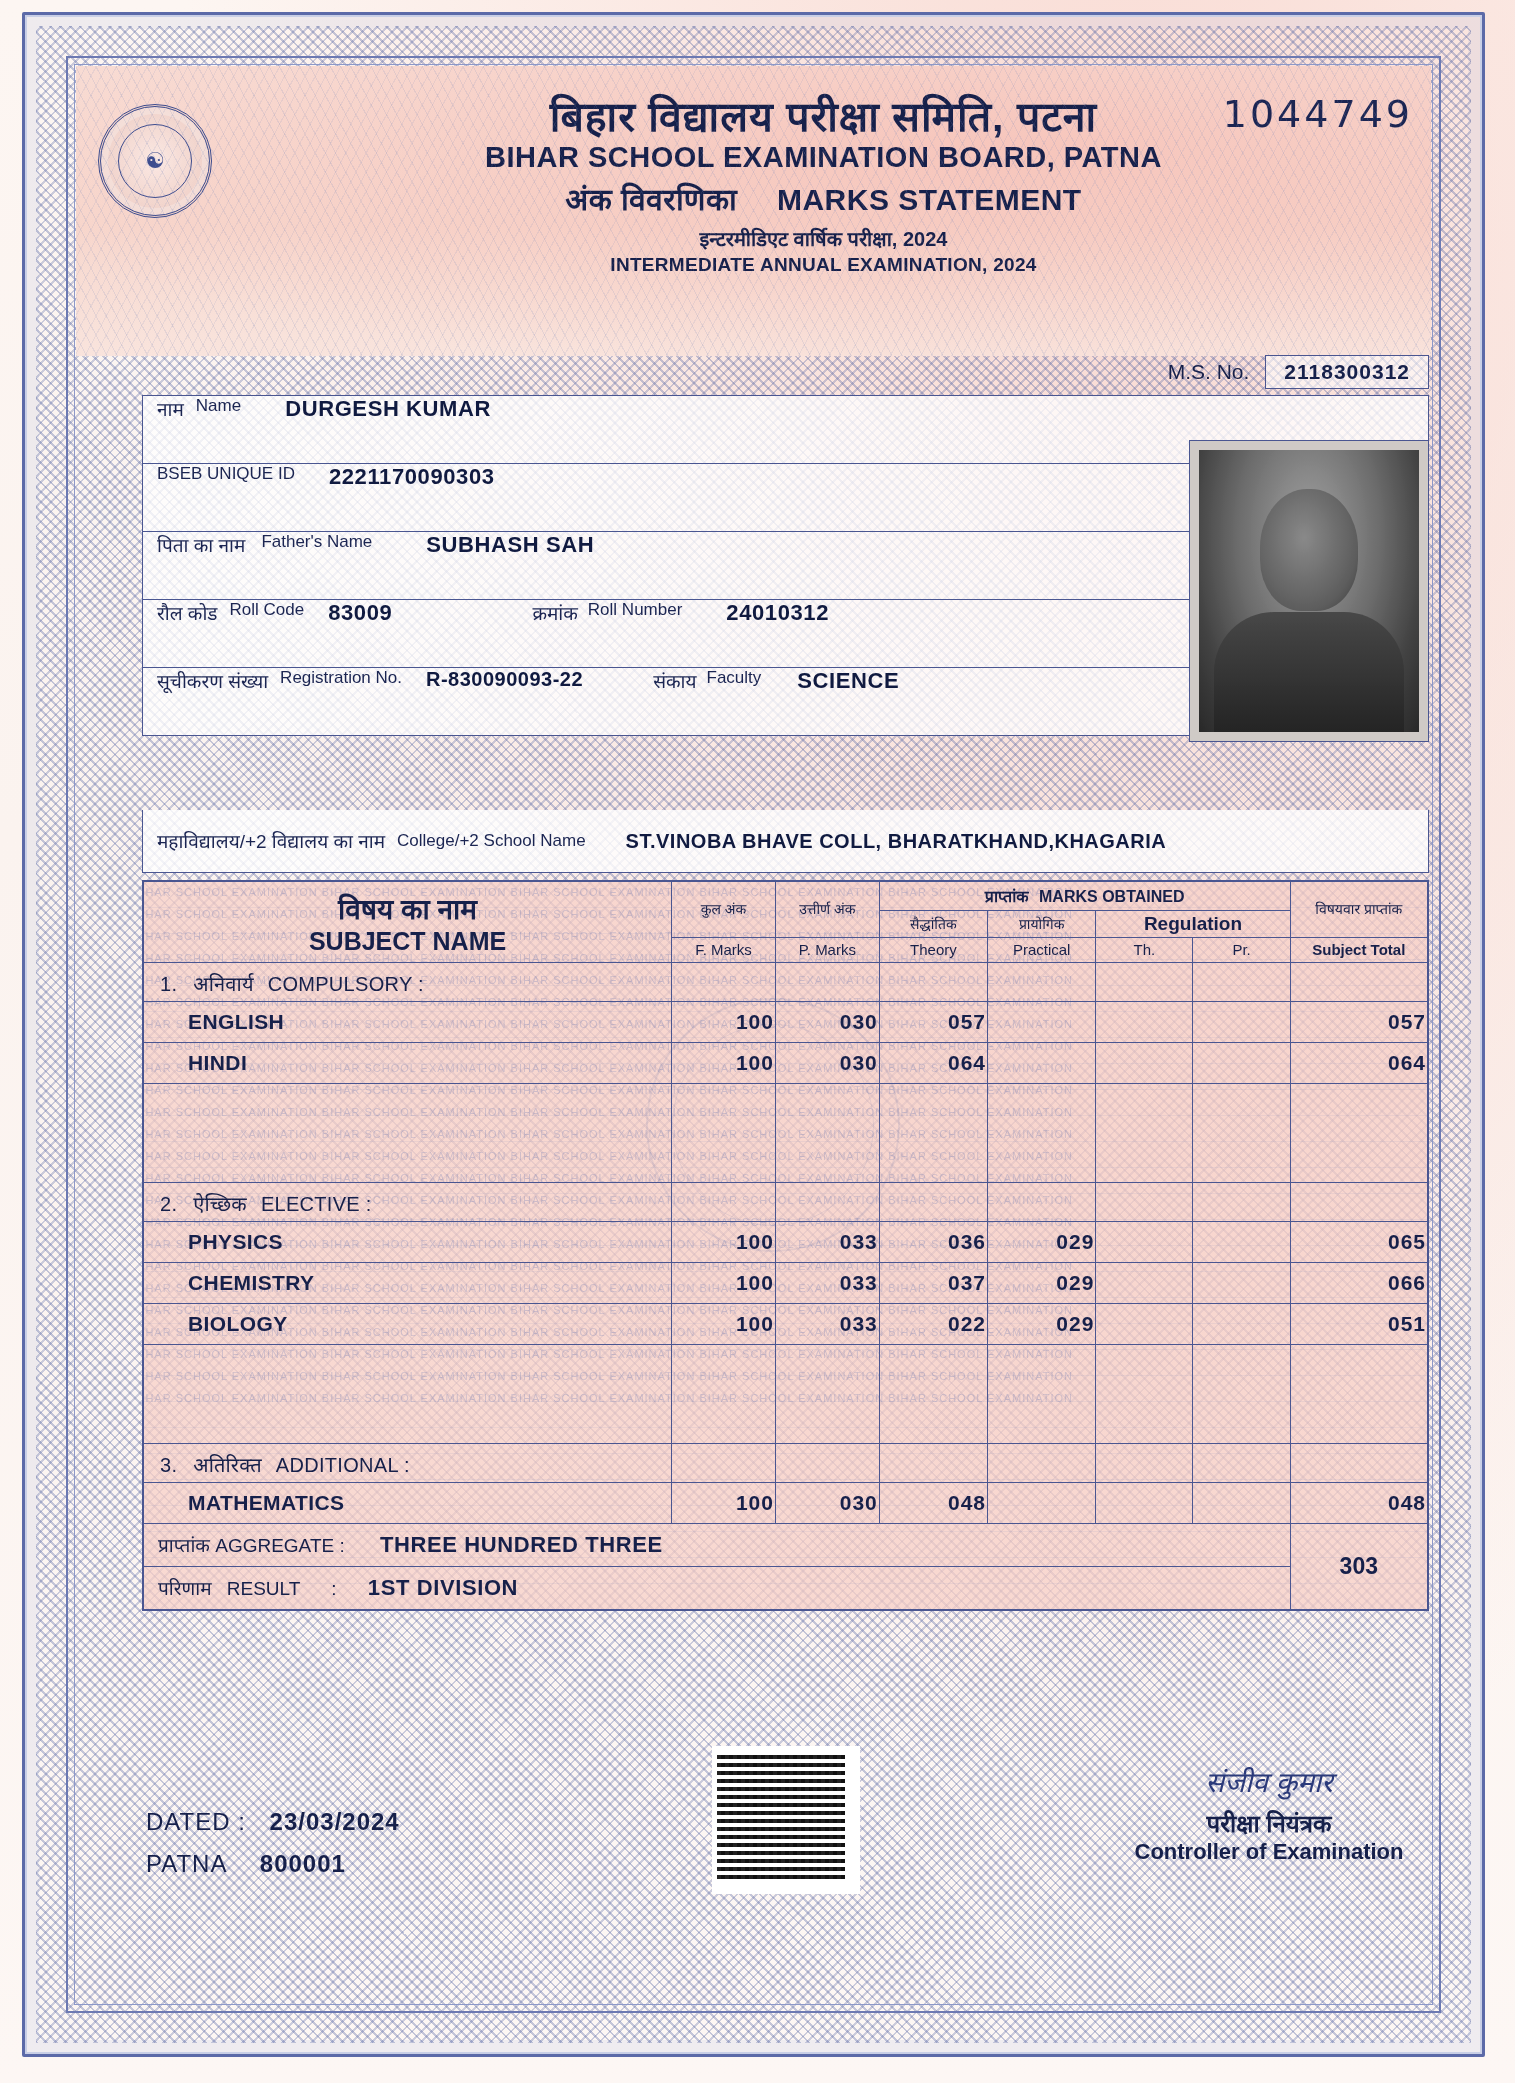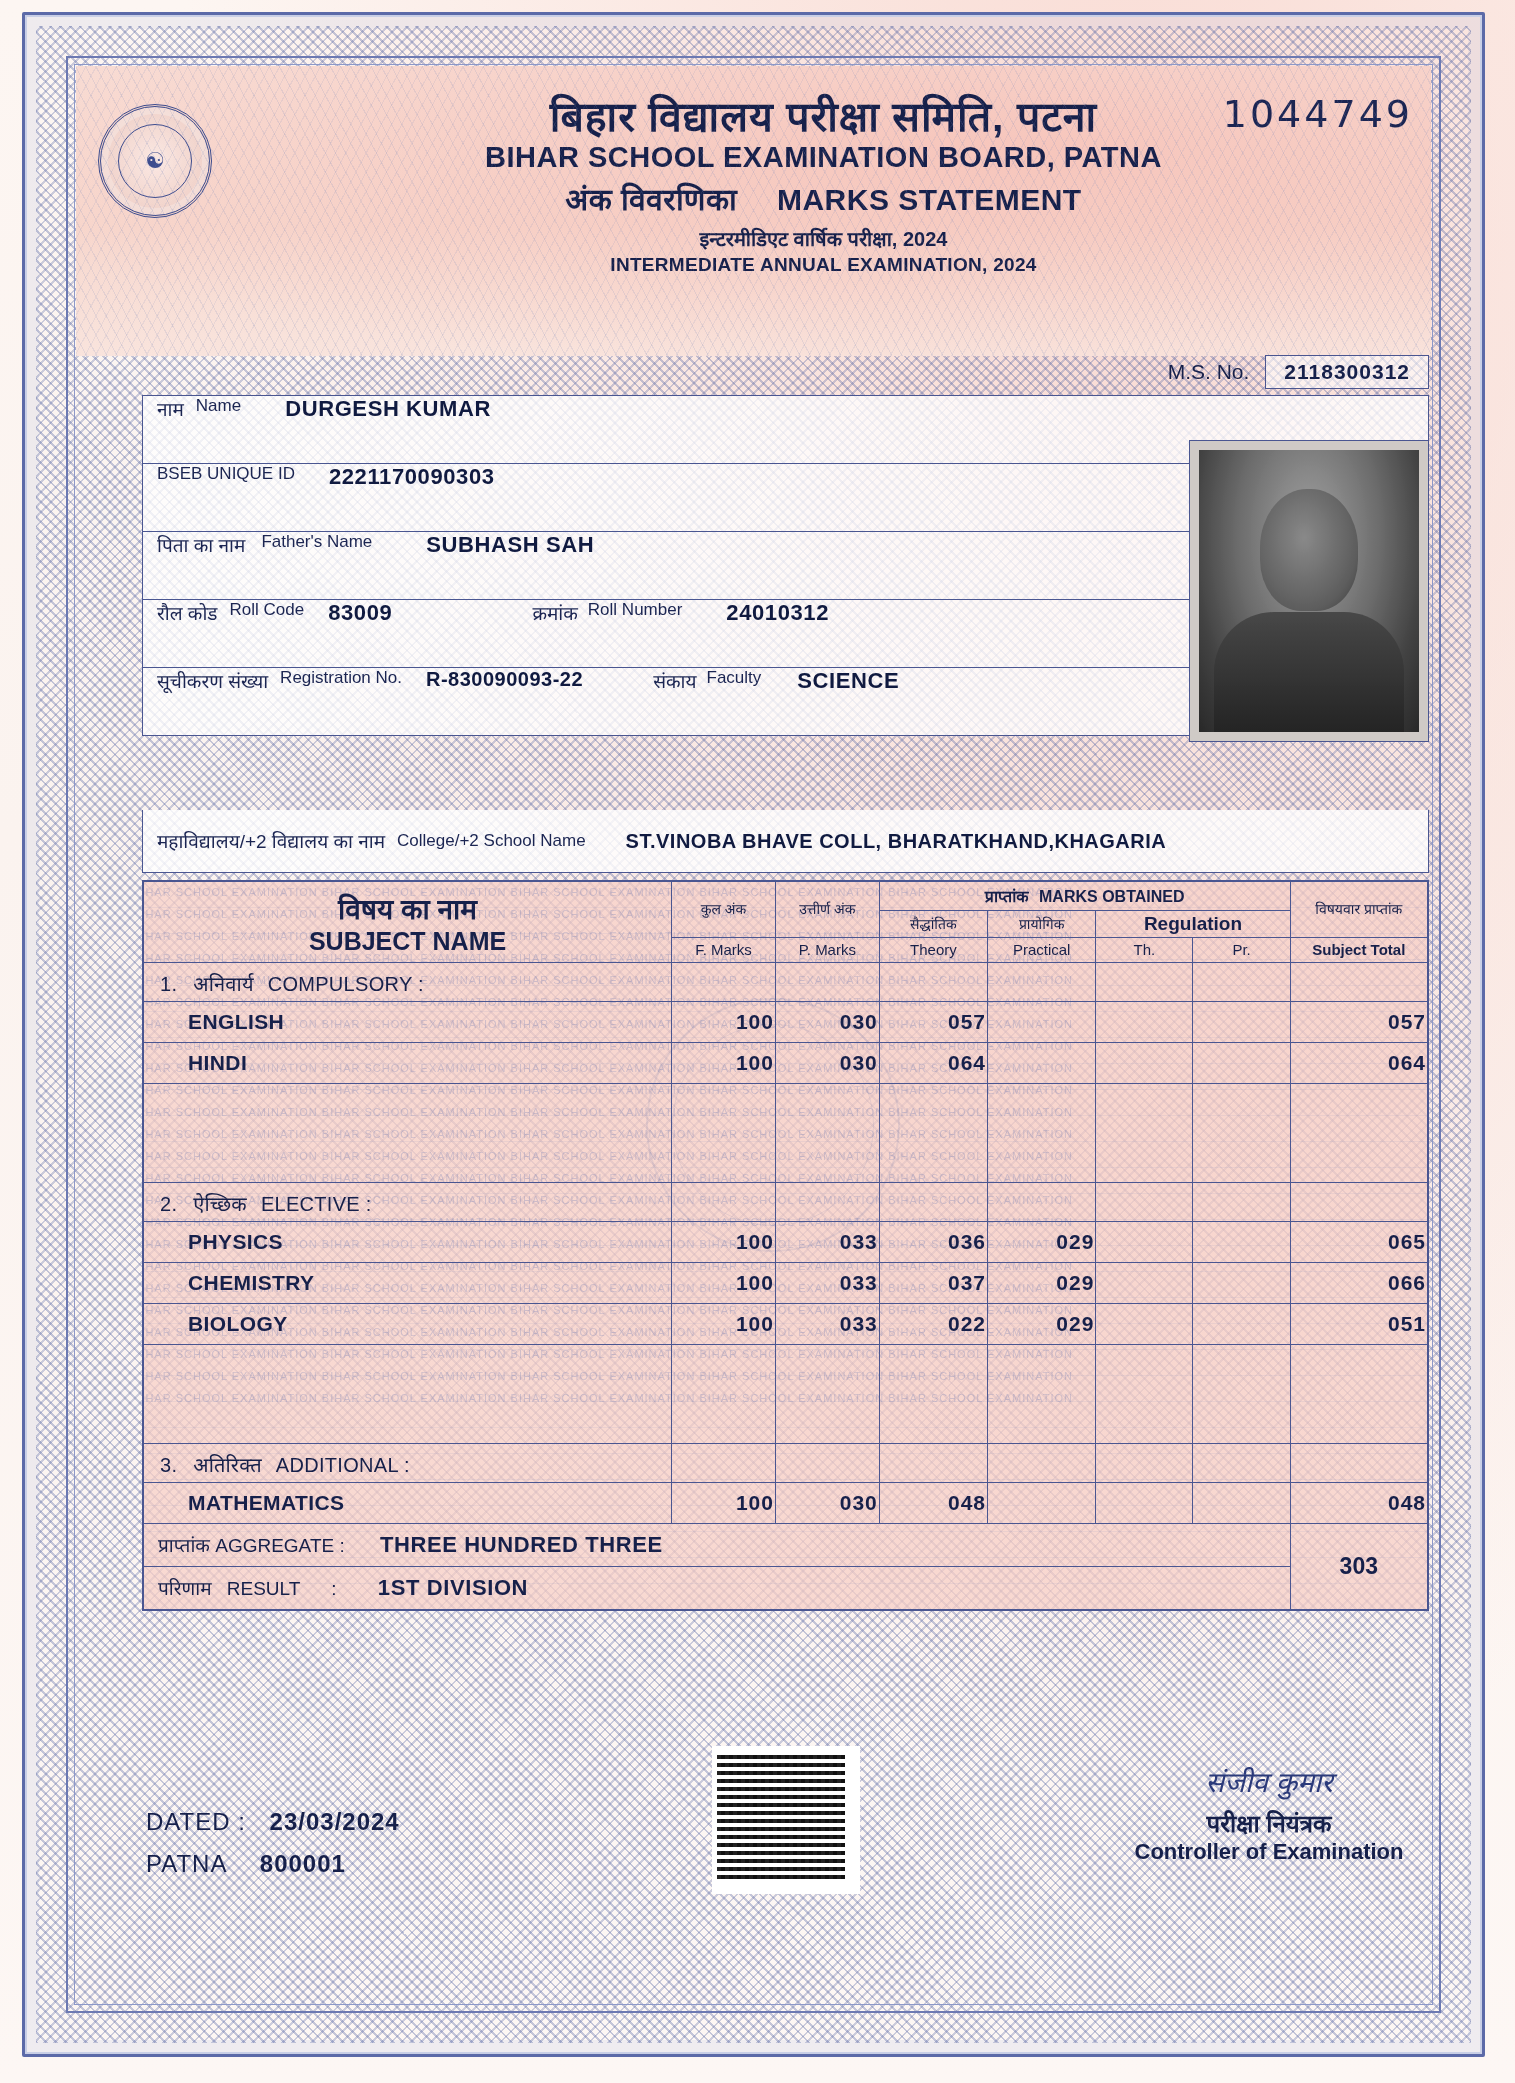--- a/index.html
+++ b/index.html
@@ -505,21 +505,21 @@
           <span> :</span>
           <span class="agg-val" style="margin-left:30px">THREE HUNDRED THREE</span>
         </td>
         <td class="agg-total" rowspan="2">303</td>
       </tr>
       <tr>
         <td class="agg-label" colspan="7">
           <span>परिणाम</span>
           <span style="margin-left:10px">RESULT</span>
           <span style="margin-left:26px">:</span>
-          <span class="agg-val" style="margin-left:36px">1ST DIVISION</span>
+          <span class="agg-val" style="margin-left:26px">1ST DIVISION</span>
         </td>
       </tr>
     </tbody>
       </table>
   </div>
 
   <div class="footer">
     <div class="qr">
       <div class="qr-grid"></div>
     </div>

